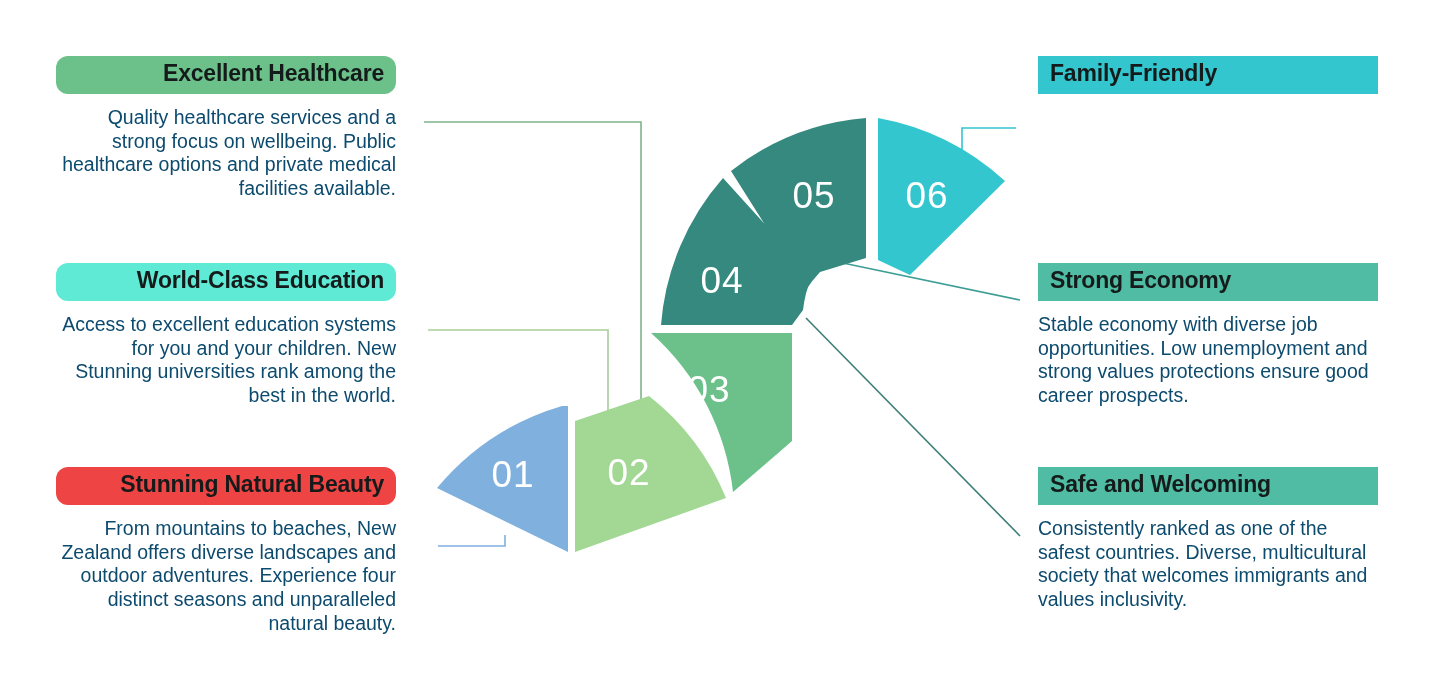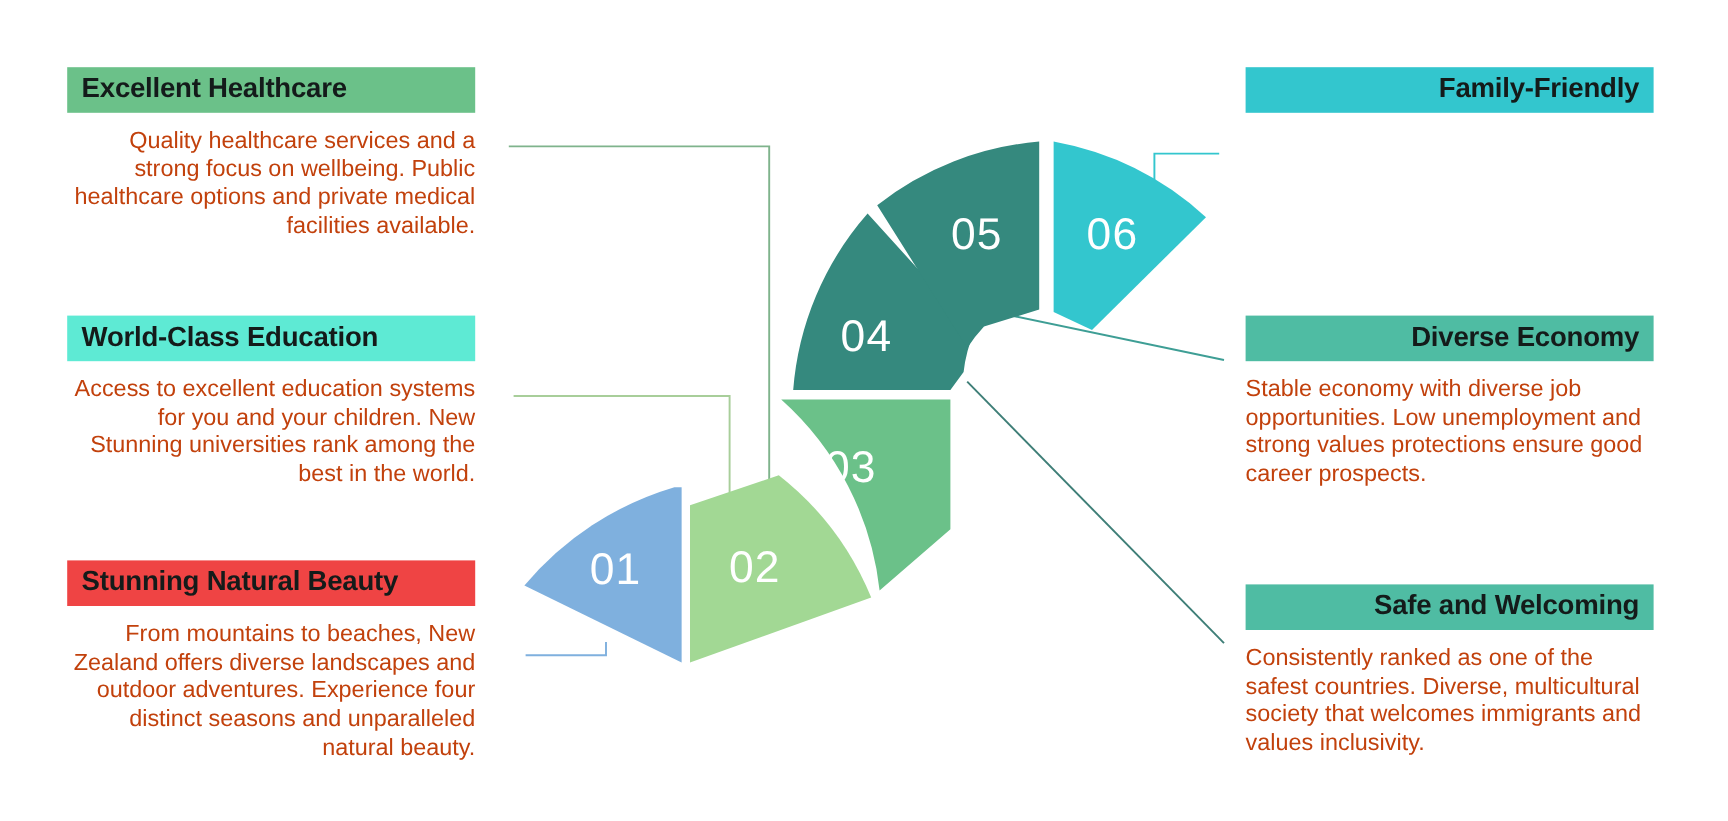--- a/index.html
+++ b/index.html
@@ -23,40 +23,40 @@
     font-size:23px;
     font-weight:bold;
     color:#141b1a;
     letter-spacing:-0.2px;
     padding:5px 12px 7px 12px;
     box-sizing:border-box;
     width:340px;
     line-height:1.12;
     white-space:nowrap;
   }
-  .block.left .hdr{text-align:left;}
-  .block.right .hdr{text-align:right;}
+  .block.left .hdr{text-align:right;border-radius:12px;}
+  .block.right .hdr{text-align:left;}
 
   .body{
     display:block;
     margin-top:12px;
     font-size:19.5px;
     line-height:1.22;
-    color:#c2410c;
+    color:#0c4a6e;
     width:340px;
     box-sizing:border-box;
   }
 
   
   #b-healthcare{top:56px;}
   #b-education {top:263px;}
   #b-nature    {top:467px;}
   #b-family    {top:56px;}
   #b-economy   {top:263px;}
-  #b-safe      {top:487px;}
+  #b-safe      {top:467px;}
 
   
   #diagram{
     position:absolute;left:0;top:0;
     width:1440px;height:684px;
     pointer-events:none;
   }
   .seg-num{
     font-family:"Liberation Sans","DejaVu Sans",sans-serif;
     font-size:37px;
@@ -149,21 +149,21 @@
   <div class="block left" id="b-nature">
     <span class="hdr" style="background:#ef4444;">Stunning Natural Beauty</span>
     <span class="body">From mountains to beaches, New Zealand offers diverse landscapes and outdoor adventures. Experience four distinct seasons and unparalleled natural beauty.</span>
   </div>
 
   <div class="block right" id="b-family">
     <span class="hdr" style="background:#33C6CE;">Family-Friendly</span>
   </div>
 
   <div class="block right" id="b-economy">
-    <span class="hdr" style="background:#4FBCA3;">Diverse Economy</span>
+    <span class="hdr" style="background:#4FBCA3;">Strong Economy</span>
     <span class="body">Stable economy with diverse job opportunities. Low unemployment and strong values protections ensure good career prospects.</span>
   </div>
 
   <div class="block right" id="b-safe">
     <span class="hdr" style="background:#4FBCA3;">Safe and Welcoming</span>
     <span class="body">Consistently ranked as one of the safest countries. Diverse, multicultural society that welcomes immigrants and values inclusivity.</span>
   </div>
 
 </div>
 

